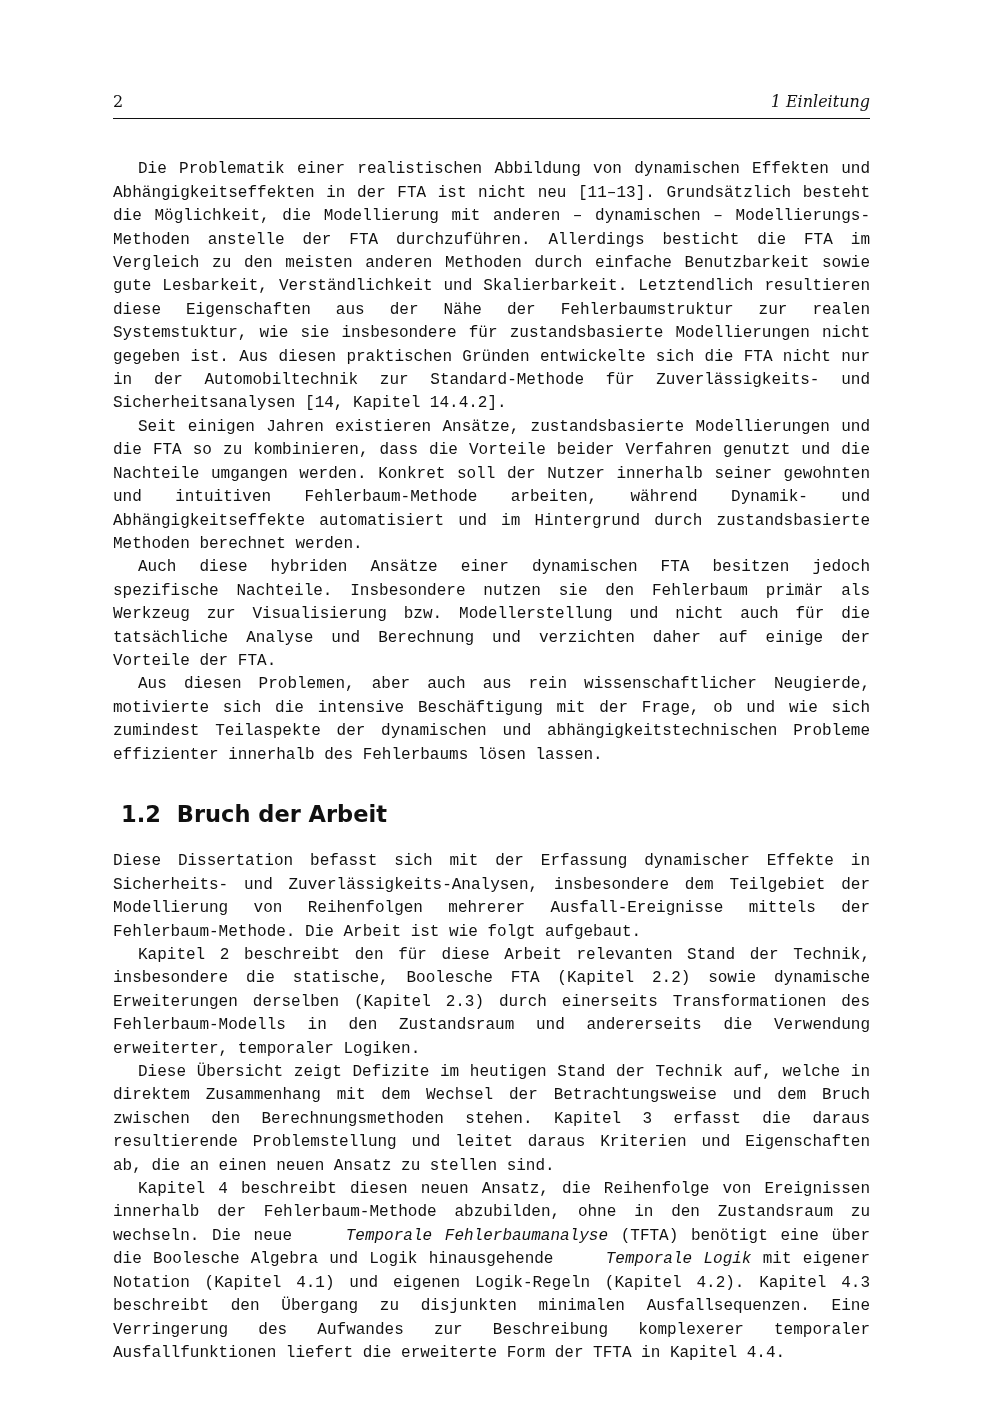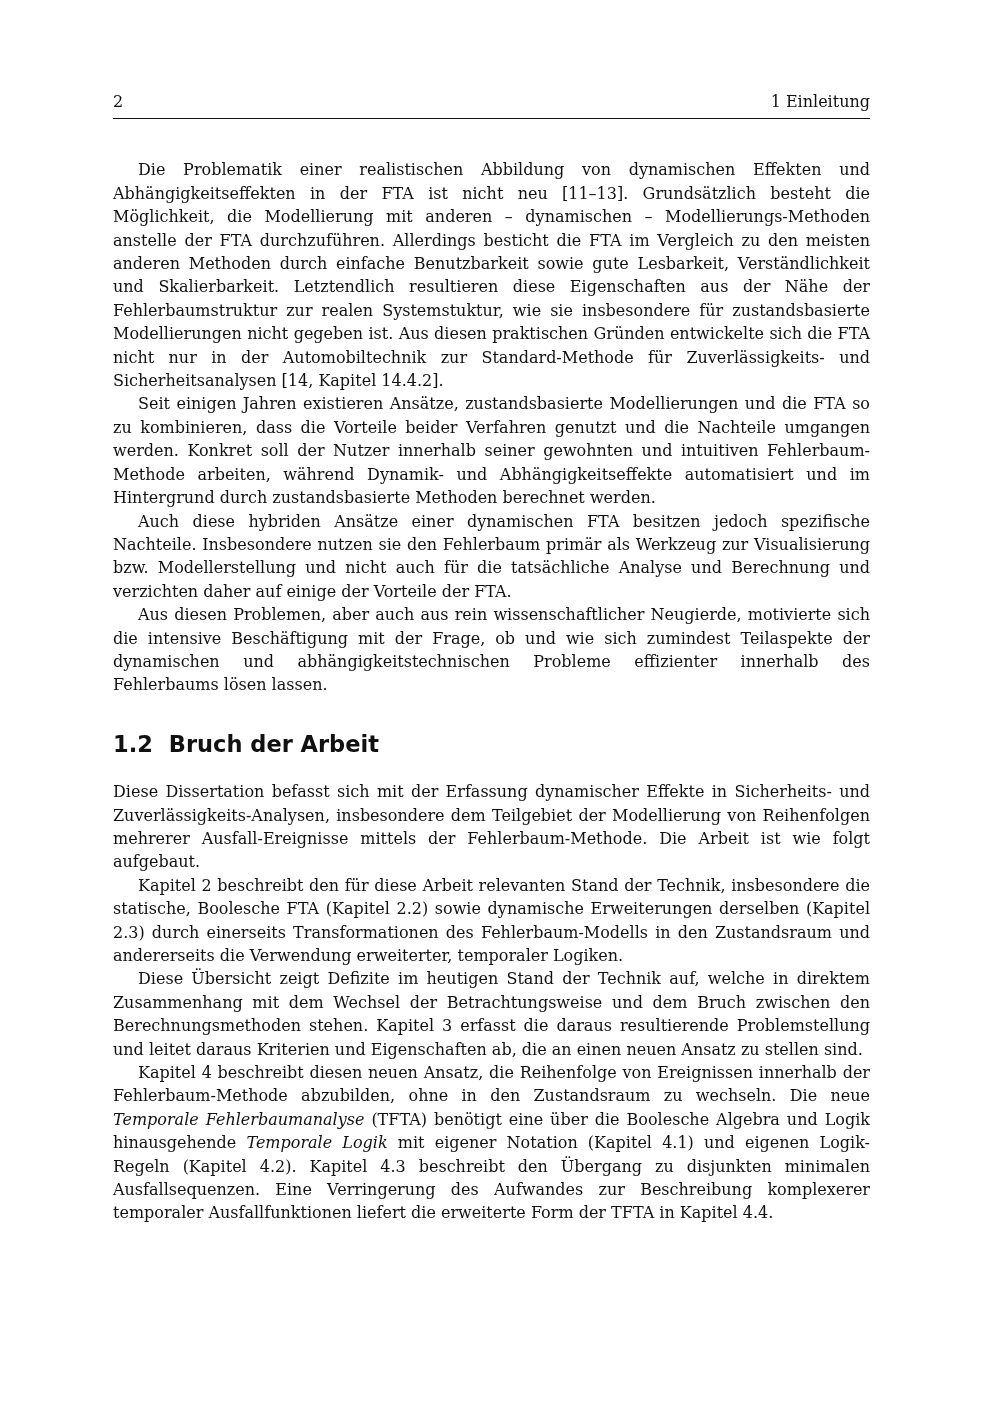--- a/index.html
+++ b/index.html
@@ -20,54 +20,58 @@
     line-height: 23.4px;
   }
   .running-header {
     display: flex;
     justify-content: space-between;
     align-items: baseline;
     font-size: 16px;
     padding-bottom: 5px;
   }
   .running-header .chapter {
+    font-style: italic;
     margin-left: 44px;
   }
   .header-rule {
     border: none;
     border-top: 1px solid #111111;
     margin: 0 0 0 0;
   }
   .body-text {
     margin-top: 39px;
     text-align: justify;
     hyphens: auto;
     -webkit-hyphens: auto;
   }
   .para {
     margin: 0;
     padding: 0;
+    font-family: Liberation Mono, monospace;
   }
   .para.indent {
     text-indent: 25px;
   }
   .para em {
     font-style: italic;
+    margin-left: 41px;
   }
   .section-heading {
     font-family: "DejaVu Sans", "Liberation Sans", sans-serif;
     font-weight: 700;
     font-size: 22.5px;
     margin: 36px 0 24px 0;
     text-align: left;
     text-indent: 0;
     letter-spacing: 0;
   }
   .section-heading .sec-num {
     margin-right: 16px;
+    margin-left: 8px;
   }
 </style>
 </head>
 <body>
 
 <div class="page">
 
   <header class="running-header">
     <span class="page-num">2</span>
     <span class="chapter">1 Einleitung</span>

